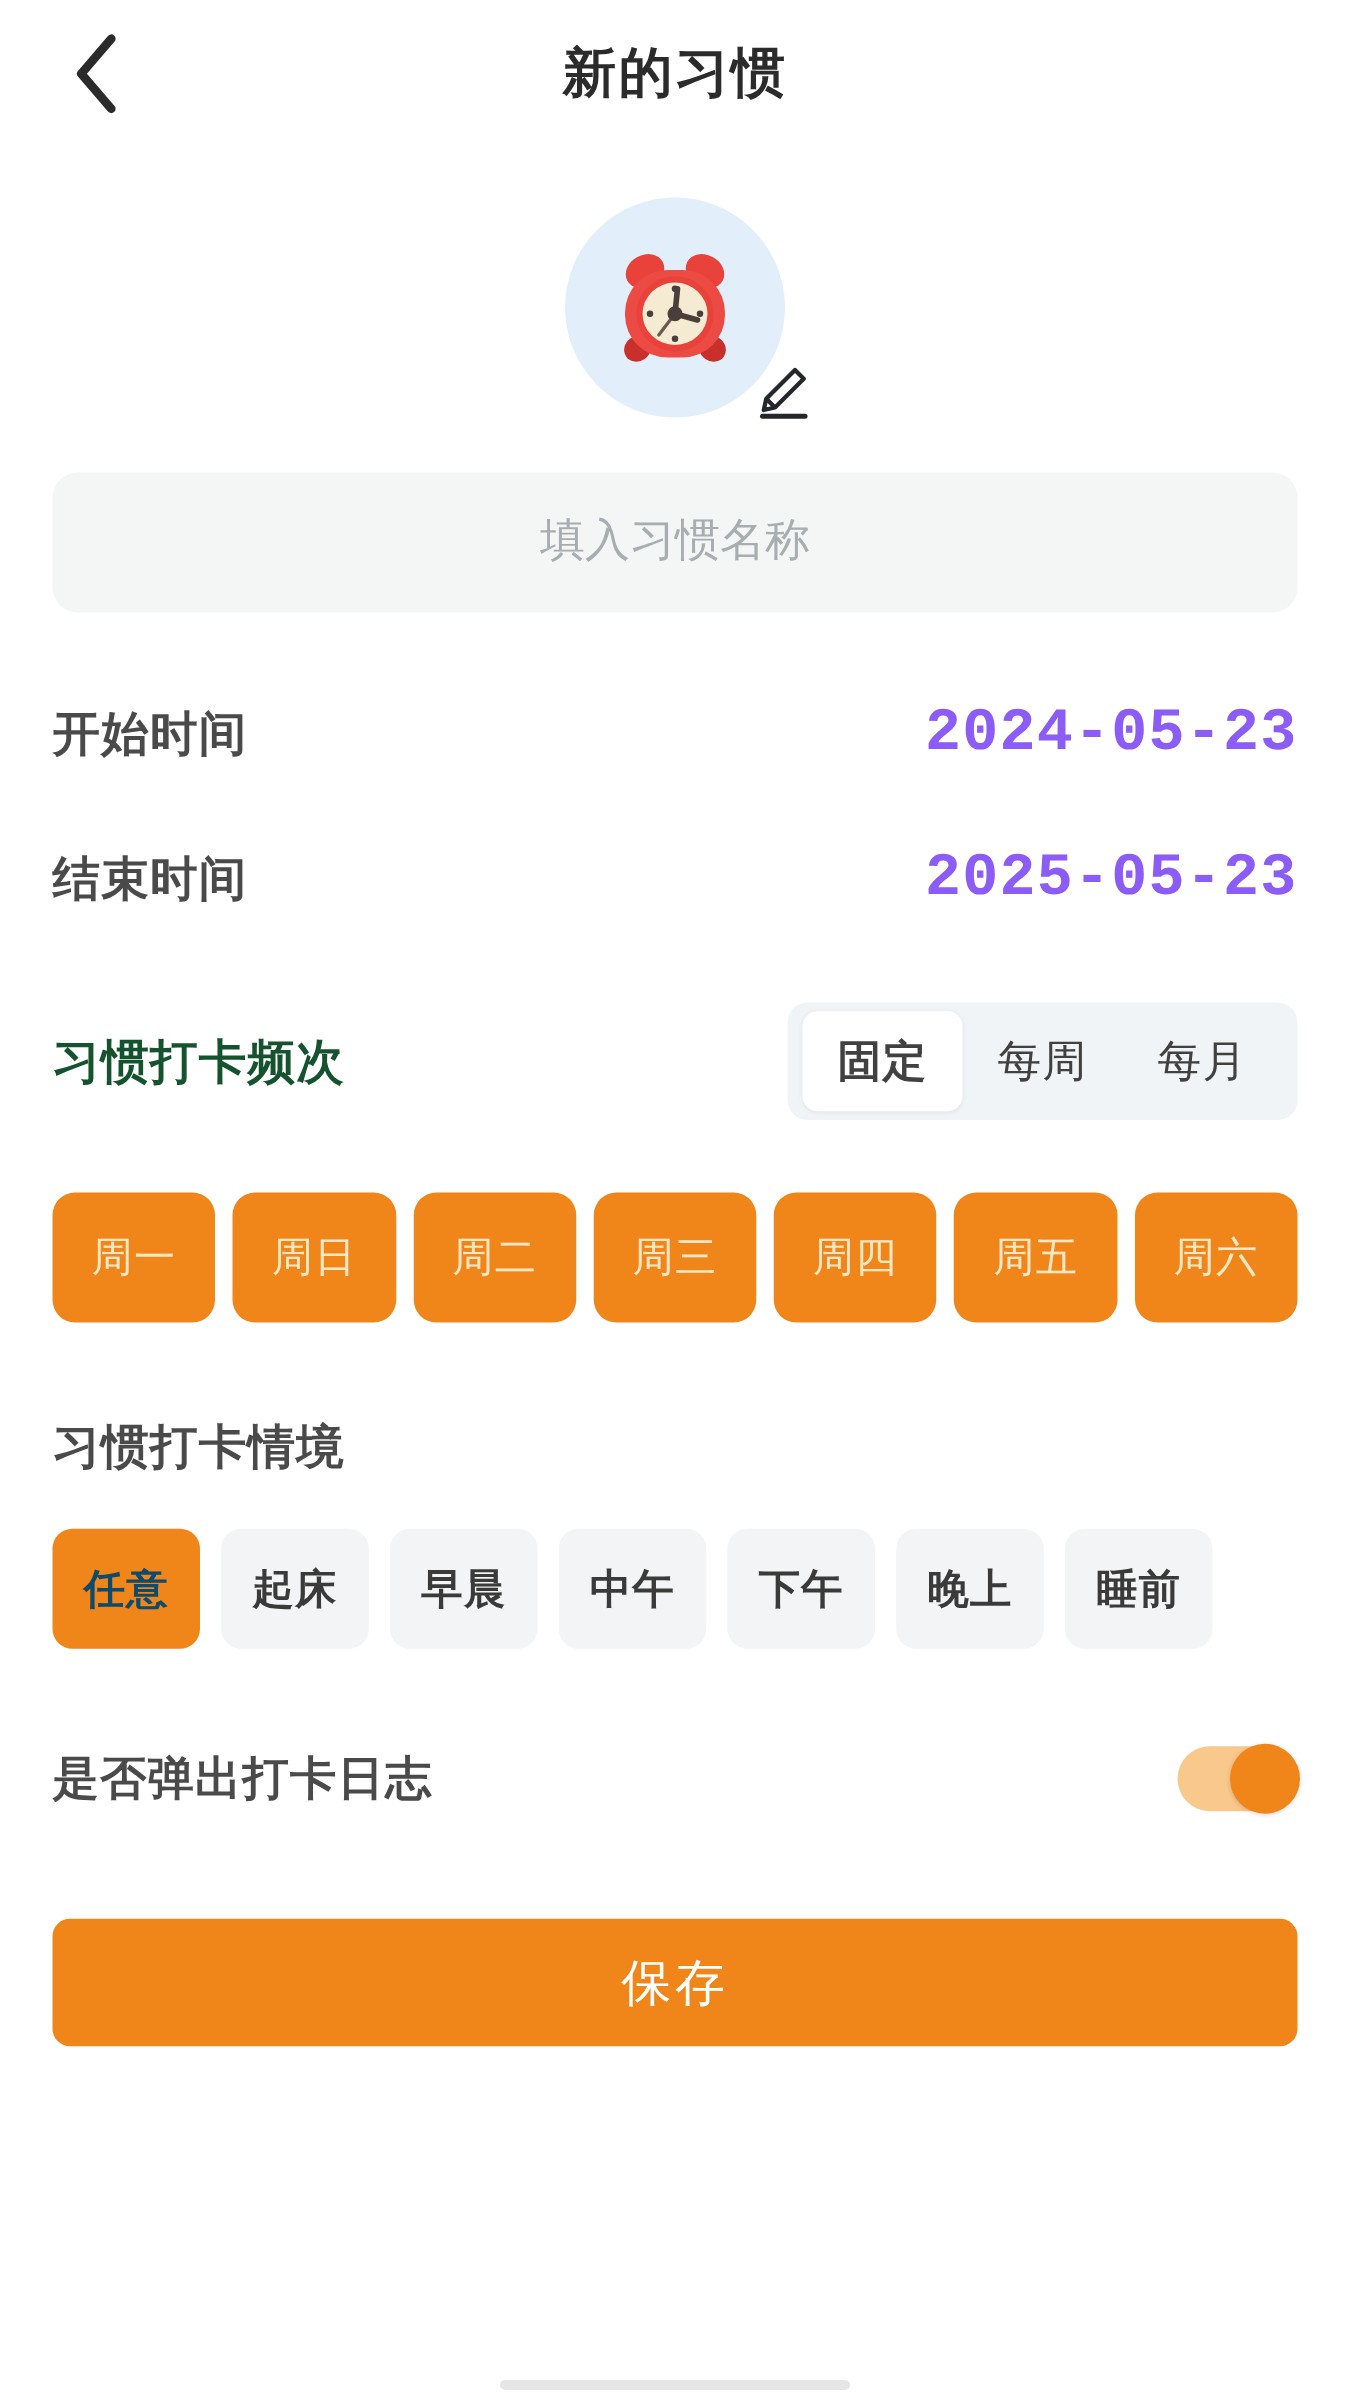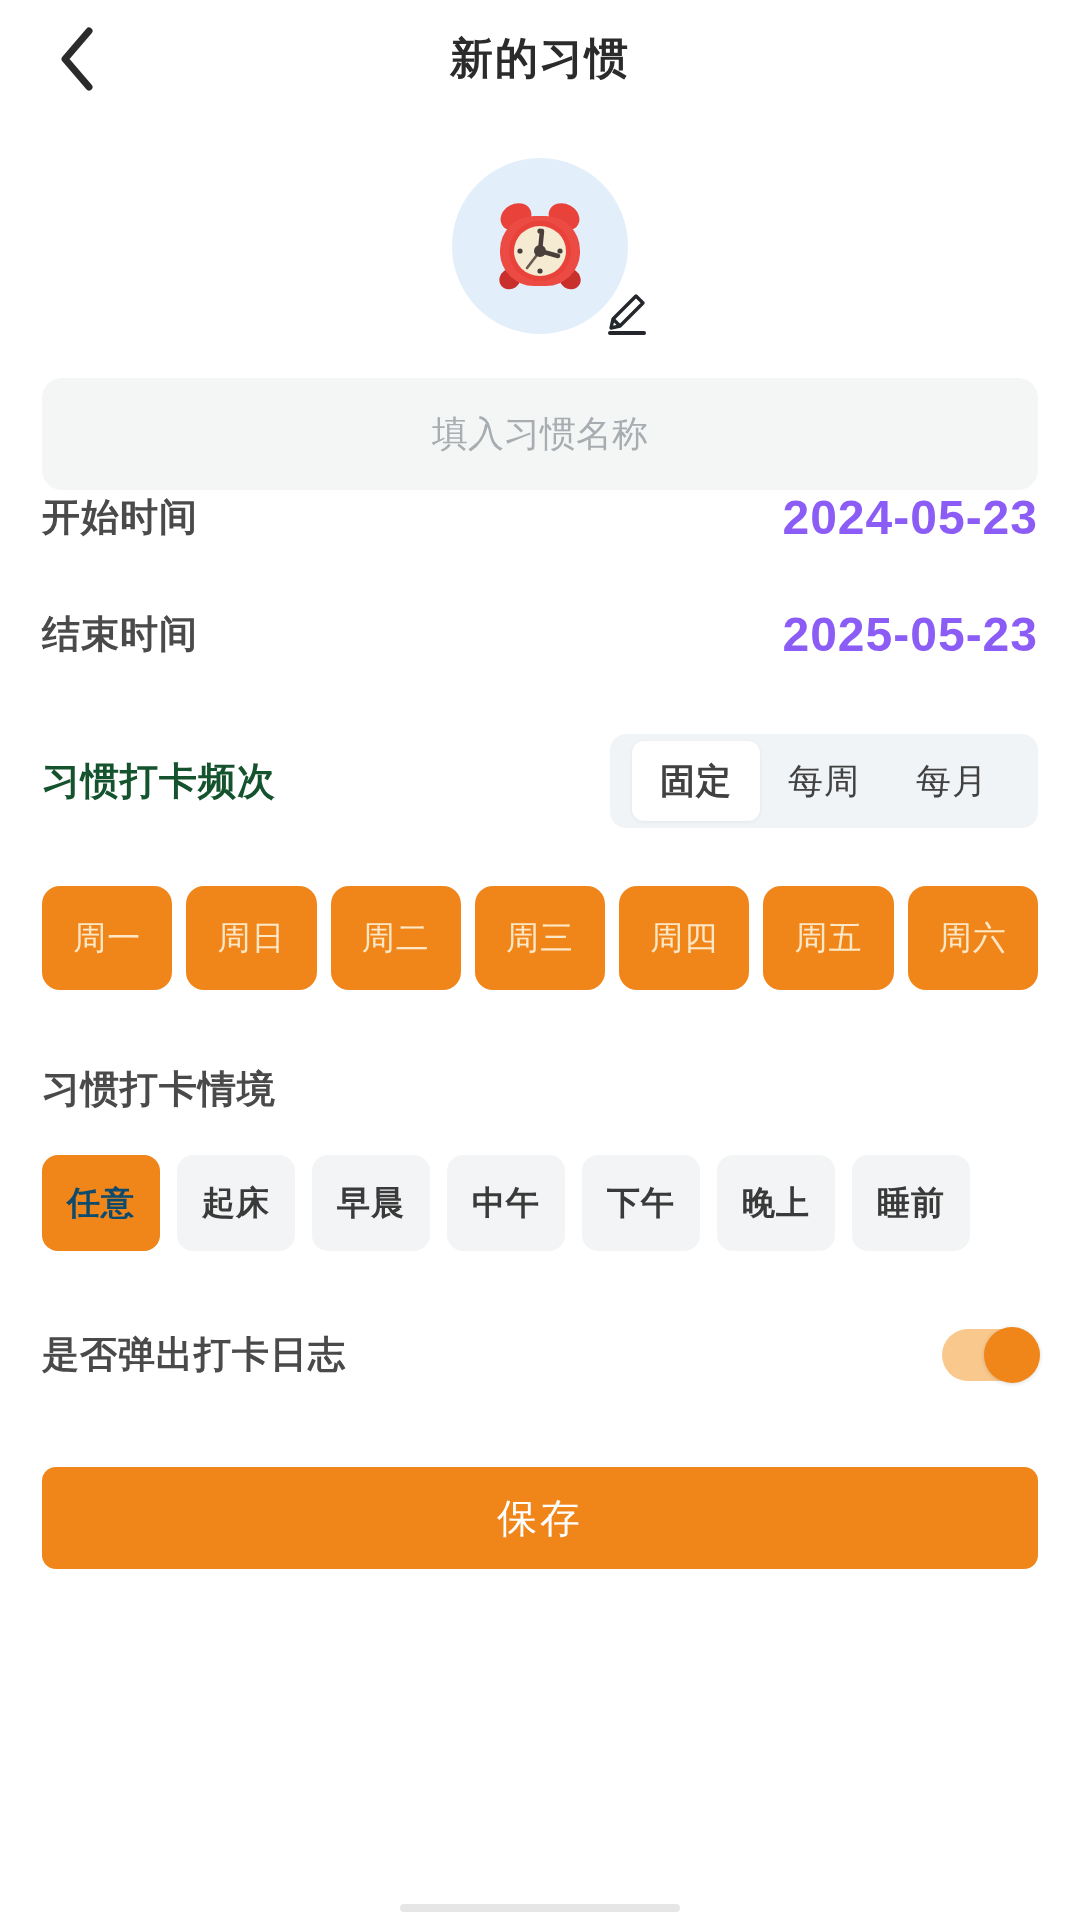--- a/index.html
+++ b/index.html
@@ -8,20 +8,21 @@
     background: #ffffff;
     font-family: "Liberation Sans", "DejaVu Sans", sans-serif;
     overflow: hidden;
   }
   .screen {
     position: relative;
     width: 1080px; height: 1920px;
     background: #fff;
     display: flex;
     flex-direction: column;
+    font-family: Liberation Mono, monospace;
   }
 
   
   .header {
     position: relative;
     height: 118px;
     flex: 0 0 118px;
     display: flex;
     align-items: center;
     justify-content: center;
@@ -92,21 +93,21 @@
   }
   .name-input::placeholder { color: #a8adb1; }
 
   
   .row {
     margin: 0 42px;
     display: flex;
     align-items: center;
     justify-content: space-between;
   }
-  .row-start { }
+  .row-start { margin-top: 70px; }
   .row-end { margin-top: 62px; }
   .row-label {
     font-size: 38px;
     color: #4a4a4a;
     font-weight: 600;
     letter-spacing: 1px;
   }
   .row-value {
     font-size: 48px;
     color: #8b5cf6;
@@ -126,21 +127,21 @@
     font-size: 38px;
     color: #14532d;
     font-weight: 600;
     letter-spacing: 1px;
   }
   .segmented {
     display: flex;
     align-items: center;
     background: #f1f4f6;
     border-radius: 16px;
-    padding: 22px;
+    padding: 12px;
     height: 94px;
   }
   .seg {
     min-width: 128px;
     height: 80px;
     border-radius: 12px;
     display: flex;
     align-items: center;
     justify-content: center;
     font-size: 35px;

